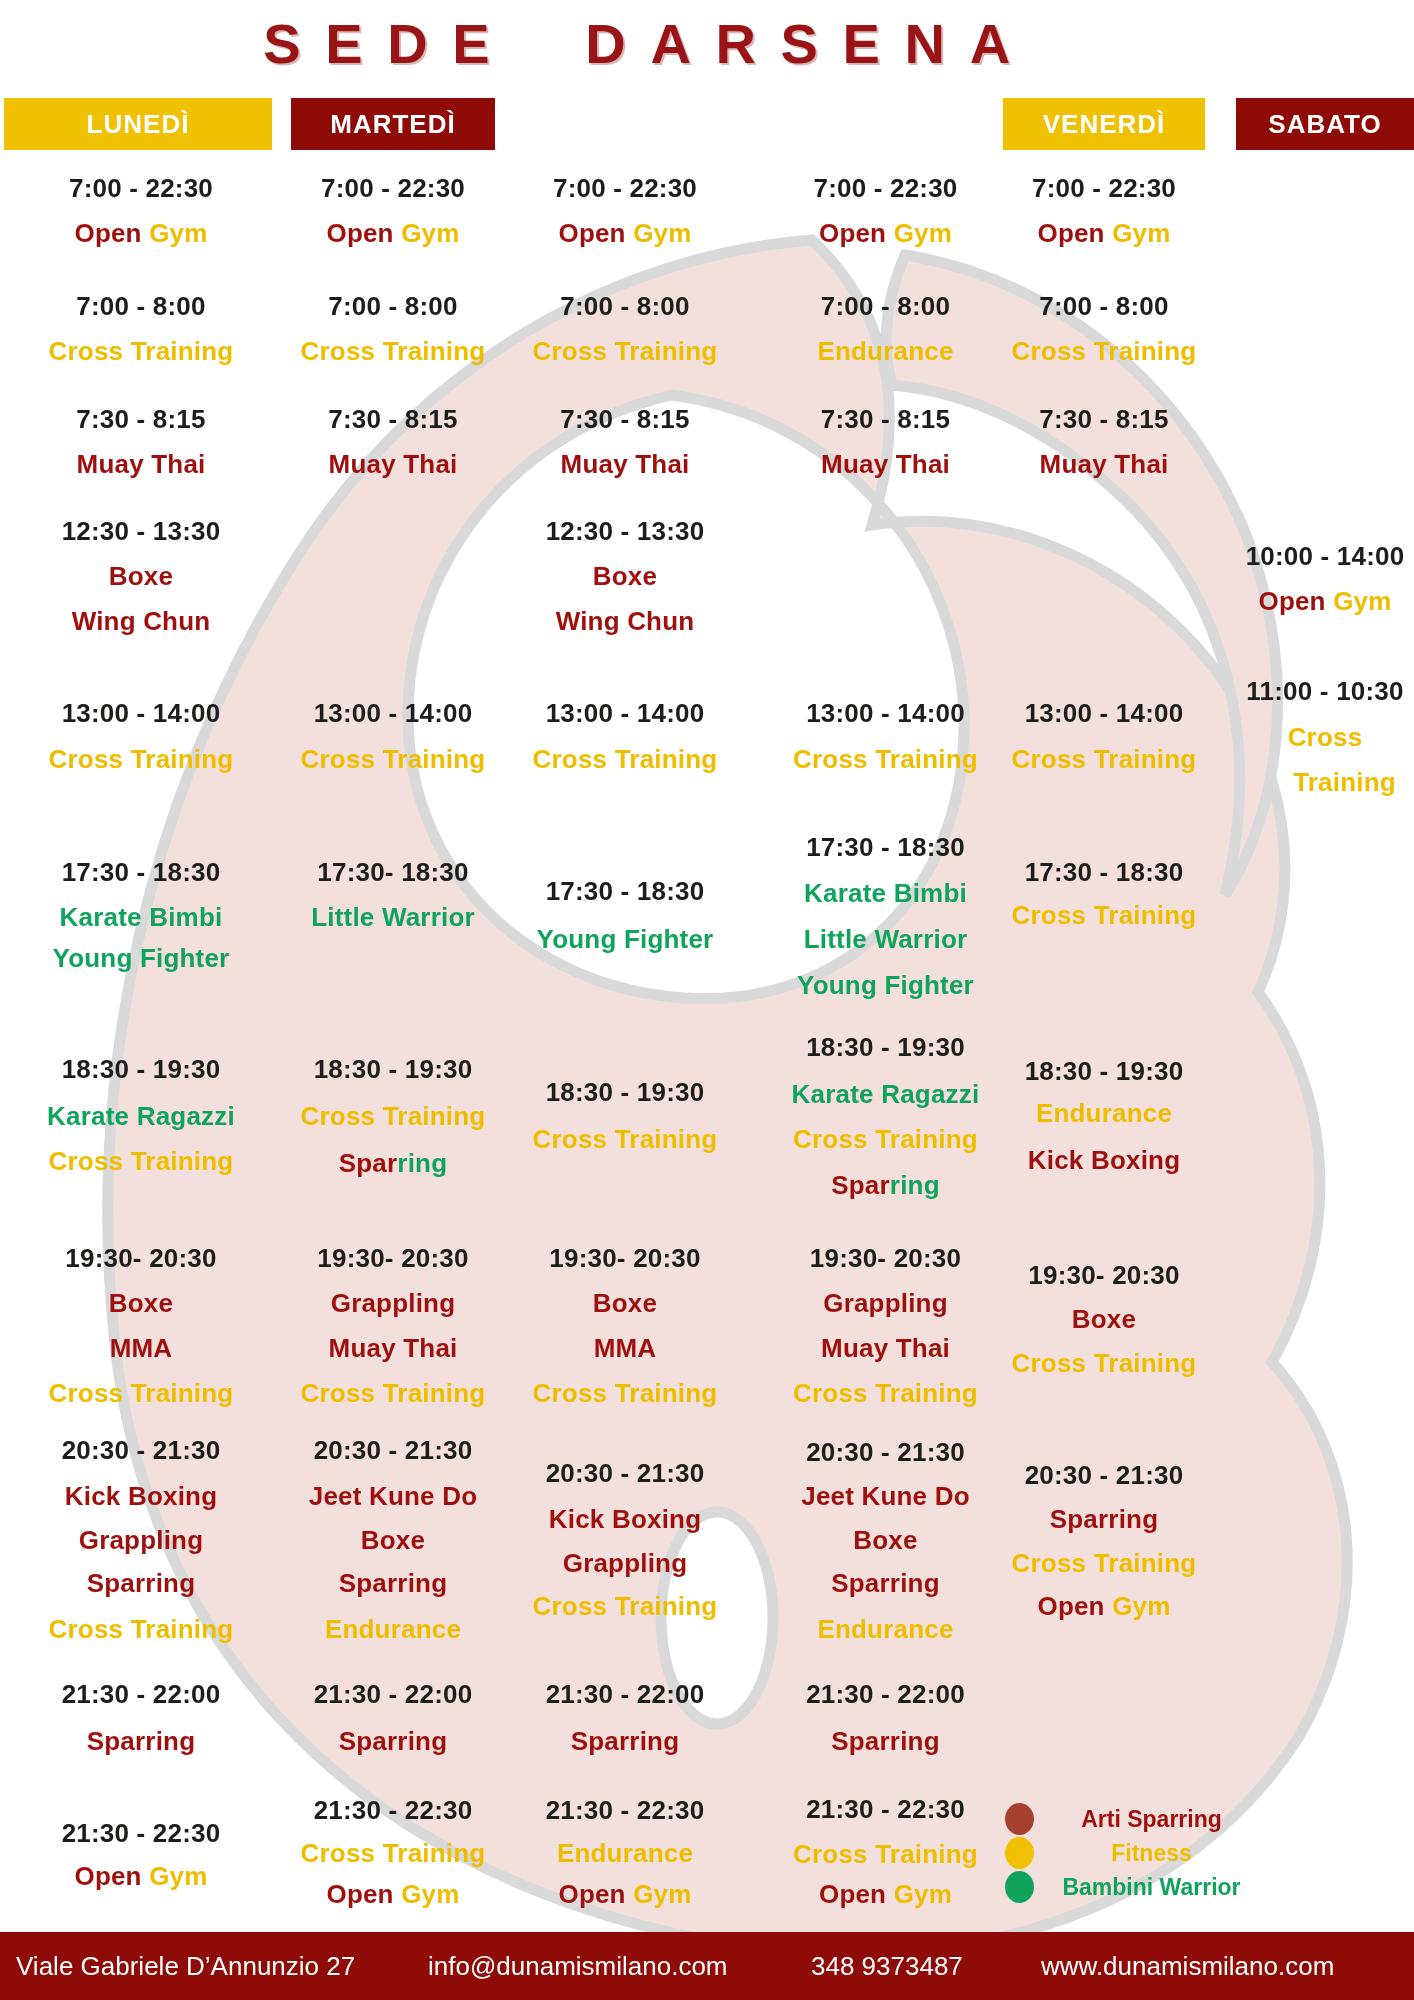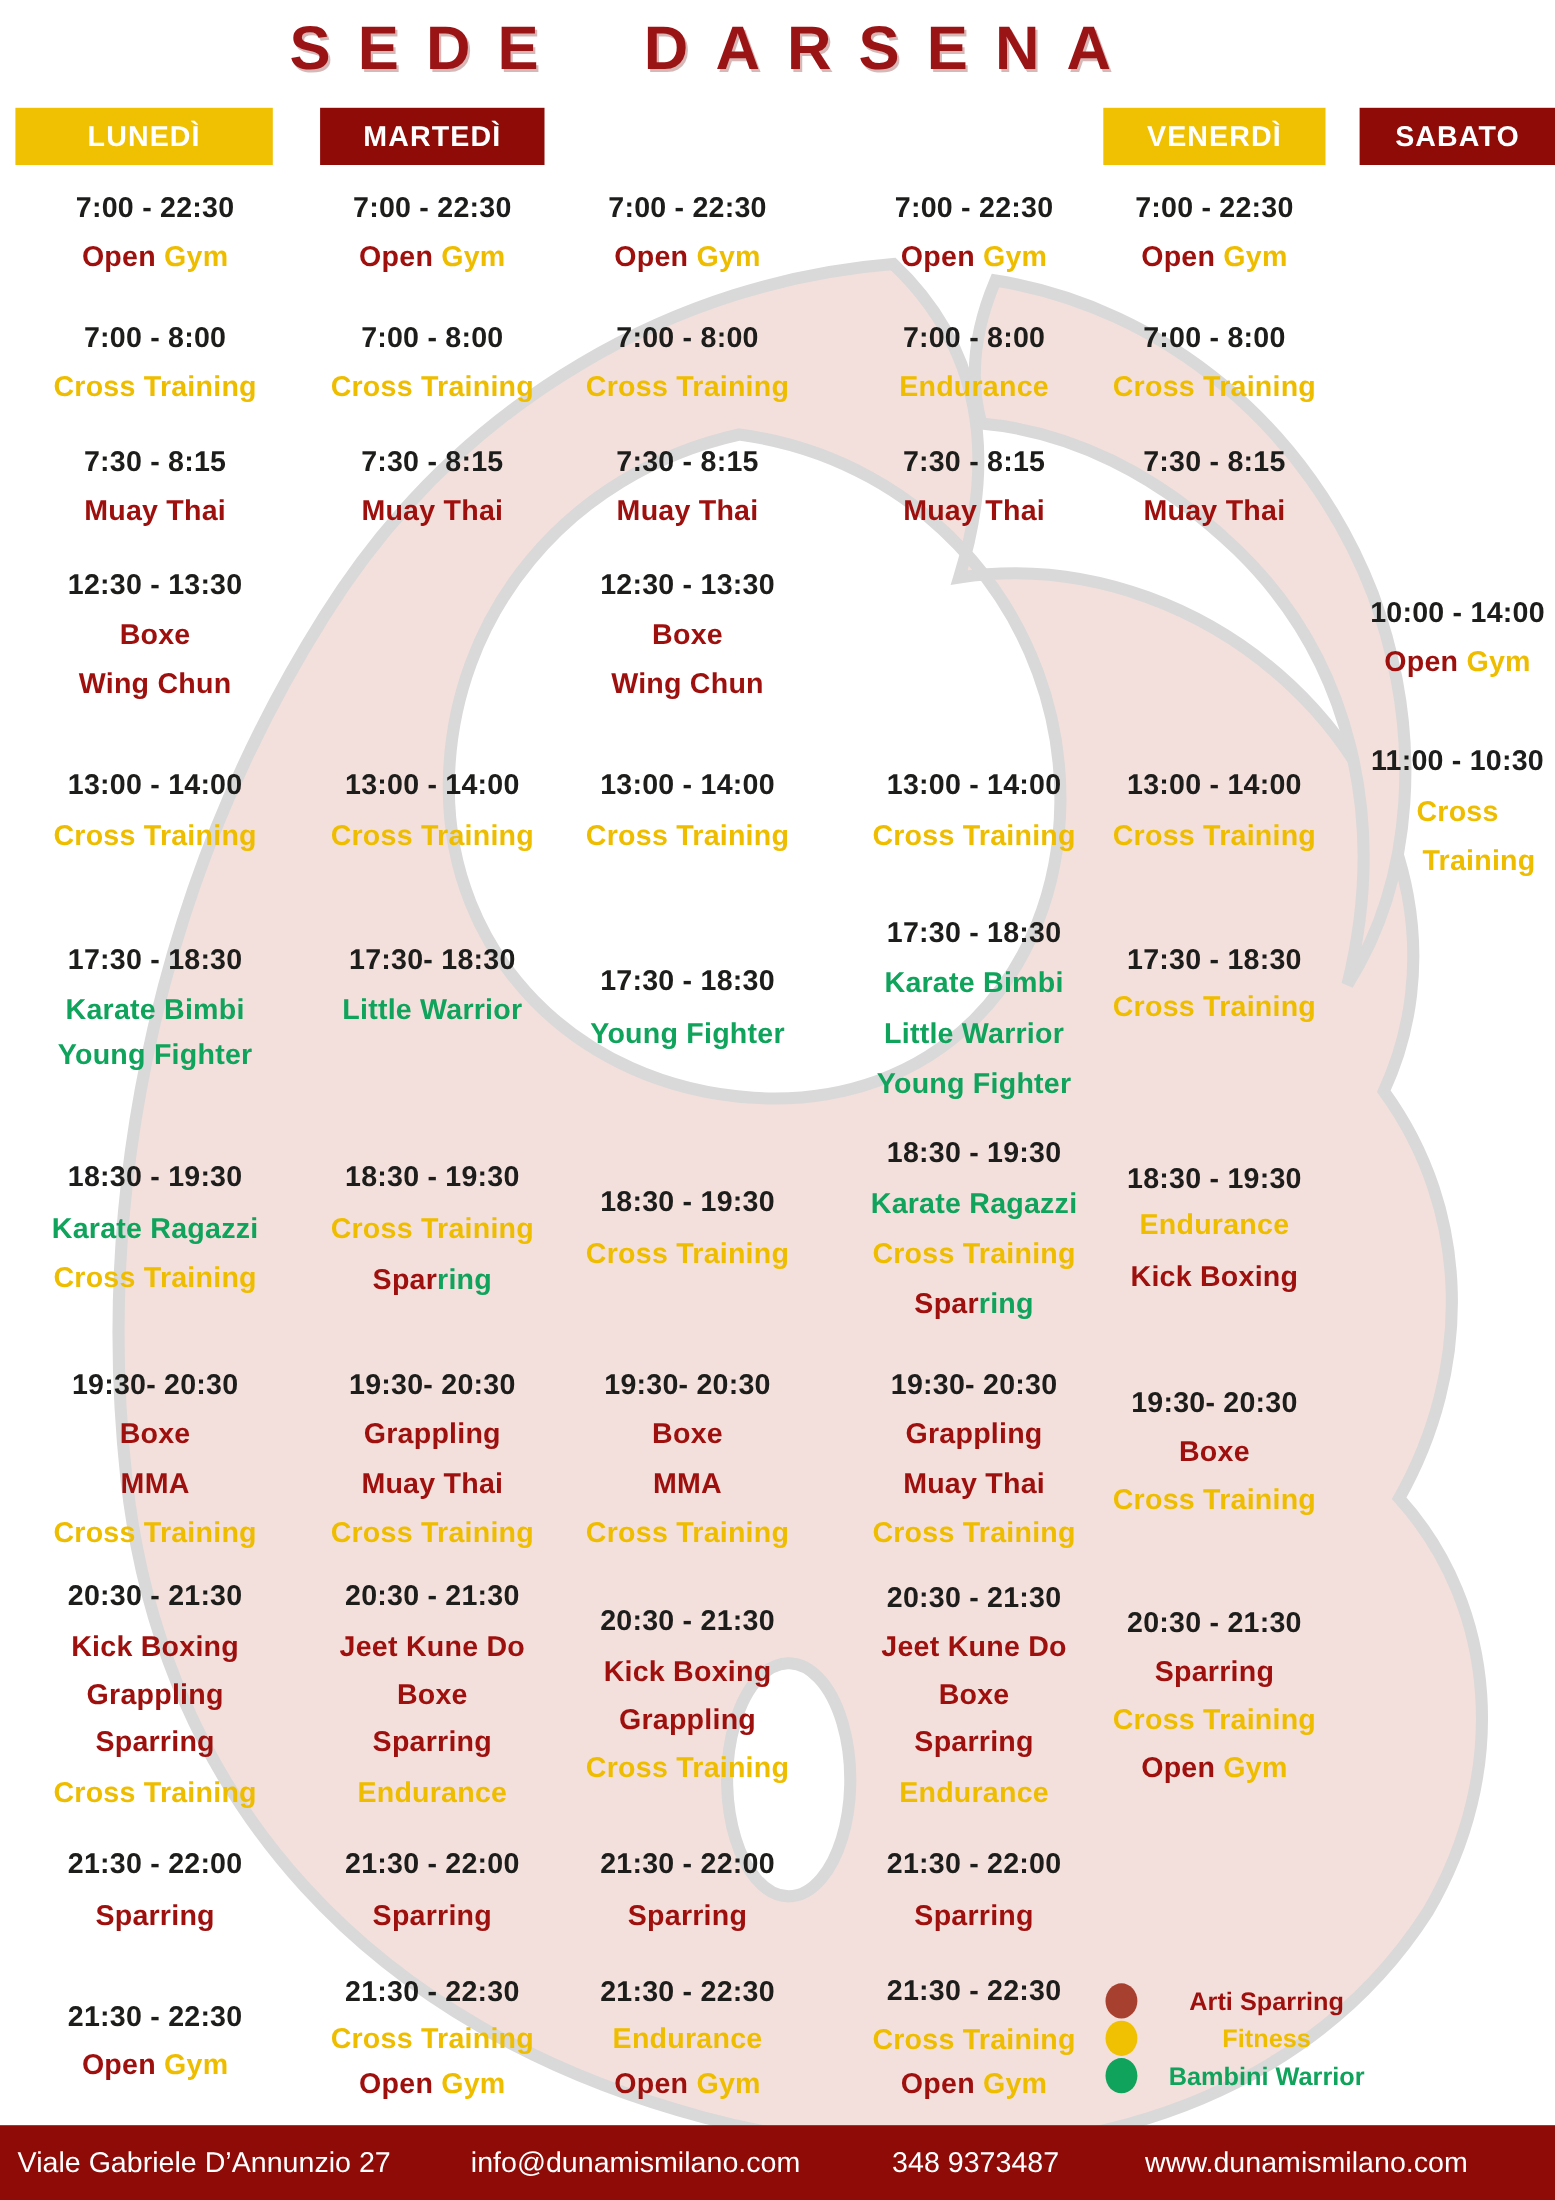--- a/index.html
+++ b/index.html
@@ -87,21 +87,21 @@
     C 1295 668 1285 800 1225 895
     C 1262 745 1228 600 1125 500
     C 1052 430 972 392 892 385
     C 880 340 888 295 905 255
     Z"></path>
 </svg>
 
 <div class="page-title">SEDE DARSENA</div>
 
 <div id="schedule">
-    <div class="day-bar bar-yellow" style="left: 14px; width: 234px;">
+    <div class="day-bar bar-yellow" style="left: 4px; width: 268px;">
       <span>LUNEDÌ</span>
     </div>
     <div class="line" style="left: 6px; width: 270px; top: 170px;"><span style="color: rgb(29, 29, 27);">7:00 - 22:30</span></div>
     <div class="line" style="left: 6px; width: 270px; top: 215px;"><span style="color: rgb(158, 16, 14);">Open</span><span style="color: rgb(239, 189, 0);"> Gym</span></div>
     <div class="line" style="left: 6px; width: 270px; top: 288px;"><span style="color: rgb(29, 29, 27);">7:00 - 8:00</span></div>
     <div class="line" style="left: 6px; width: 270px; top: 333px;"><span style="color: rgb(239, 189, 0);">Cross Training</span></div>
     <div class="line" style="left: 6px; width: 270px; top: 401px;"><span style="color: rgb(29, 29, 27);">7:30 - 8:15</span></div>
     <div class="line" style="left: 6px; width: 270px; top: 446px;"><span style="color: rgb(158, 16, 14);">Muay Thai</span></div>
     <div class="line" style="left: 6px; width: 270px; top: 513px;"><span style="color: rgb(29, 29, 27);">12:30 - 13:30</span></div>
     <div class="line" style="left: 6px; width: 270px; top: 558px;"><span style="color: rgb(158, 16, 14);">Boxe</span></div>

